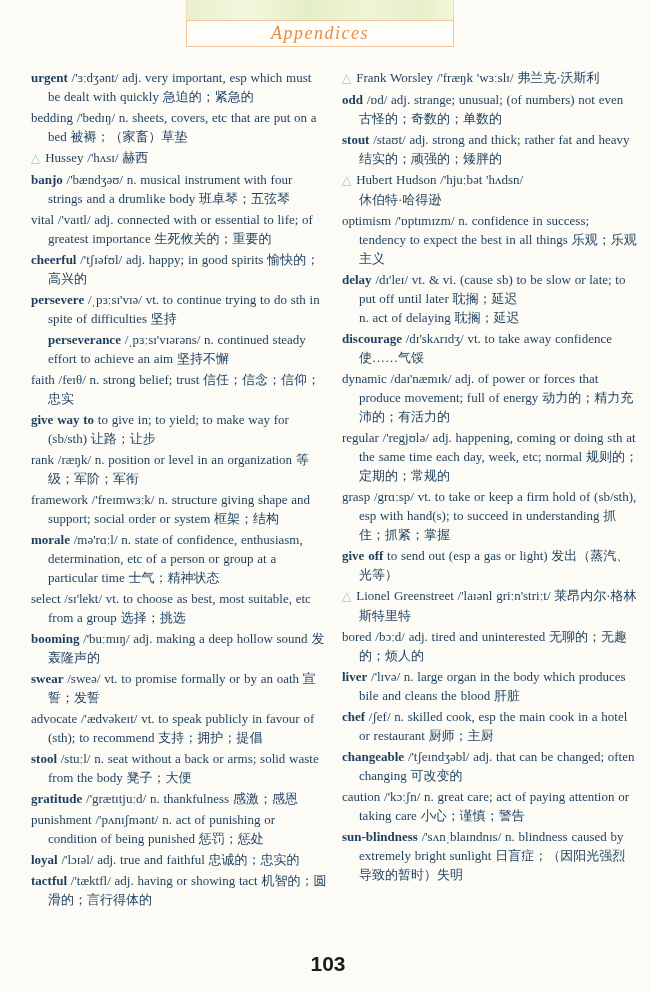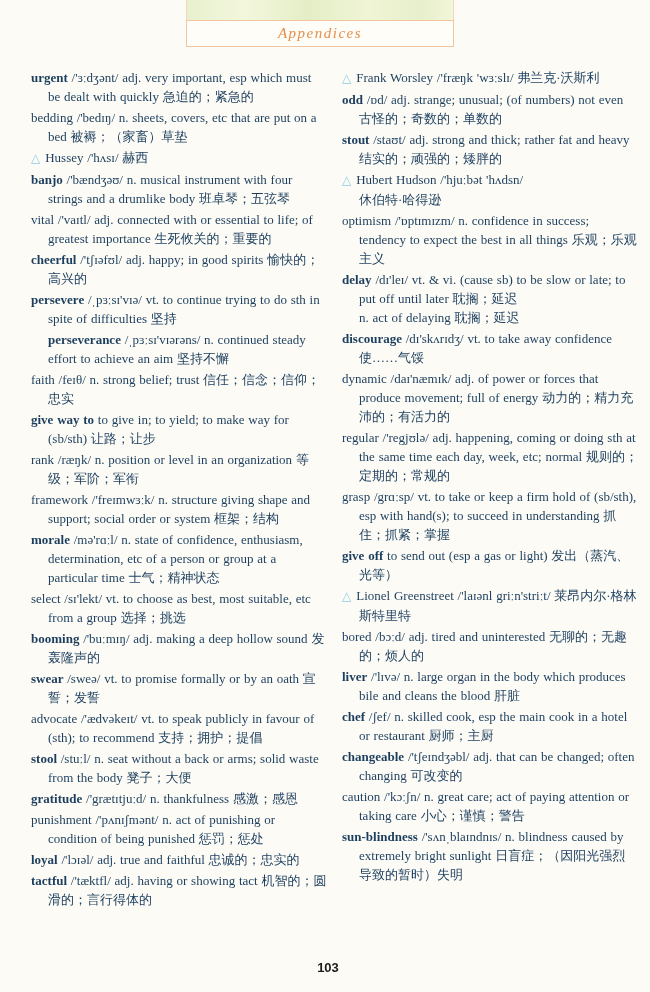--- a/index.html
+++ b/index.html
@@ -22,21 +22,21 @@
   }
   .header-box{
     position:absolute;left:186px;top:20px;width:268px;height:27px;
     border:1px solid var(--hborder);
     background:#fffdf8;
     display:flex;align-items:center;justify-content:center;
   }
   .header-box .title{
     color:var(--htext);
     font-style:italic;
-    font-size:15px;
+    font-size:18px;
     letter-spacing:1.5px;
   }
   .columns{
     position:absolute;top:68px;left:31px;right:17px;
     display:flex;gap:15px;
   }
   .col{width:296px;flex:0 0 296px;}
   .entry{
     font-size:13px;
     line-height:19px;
@@ -57,21 +57,21 @@
   .hw{font-weight:bold;}
   .pos{}
   .ph,.def,.zh{font-weight:normal;}
   .footer{
     position:absolute;bottom:16px;left:0;width:100%;
     text-align:center;
   }
   .footer .pagenum{
     font-family:"Liberation Sans","DejaVu Sans",sans-serif;
     font-weight:bold;
-    font-size:13px;
+    font-size:21px;
     color:#1c1c1c;
     margin-left:6px;
   }
 </style>
 </head>
 <body>
 
 <div class="header-strip"></div>
 <div class="header-box">
   <span class="title">Appendices</span>

